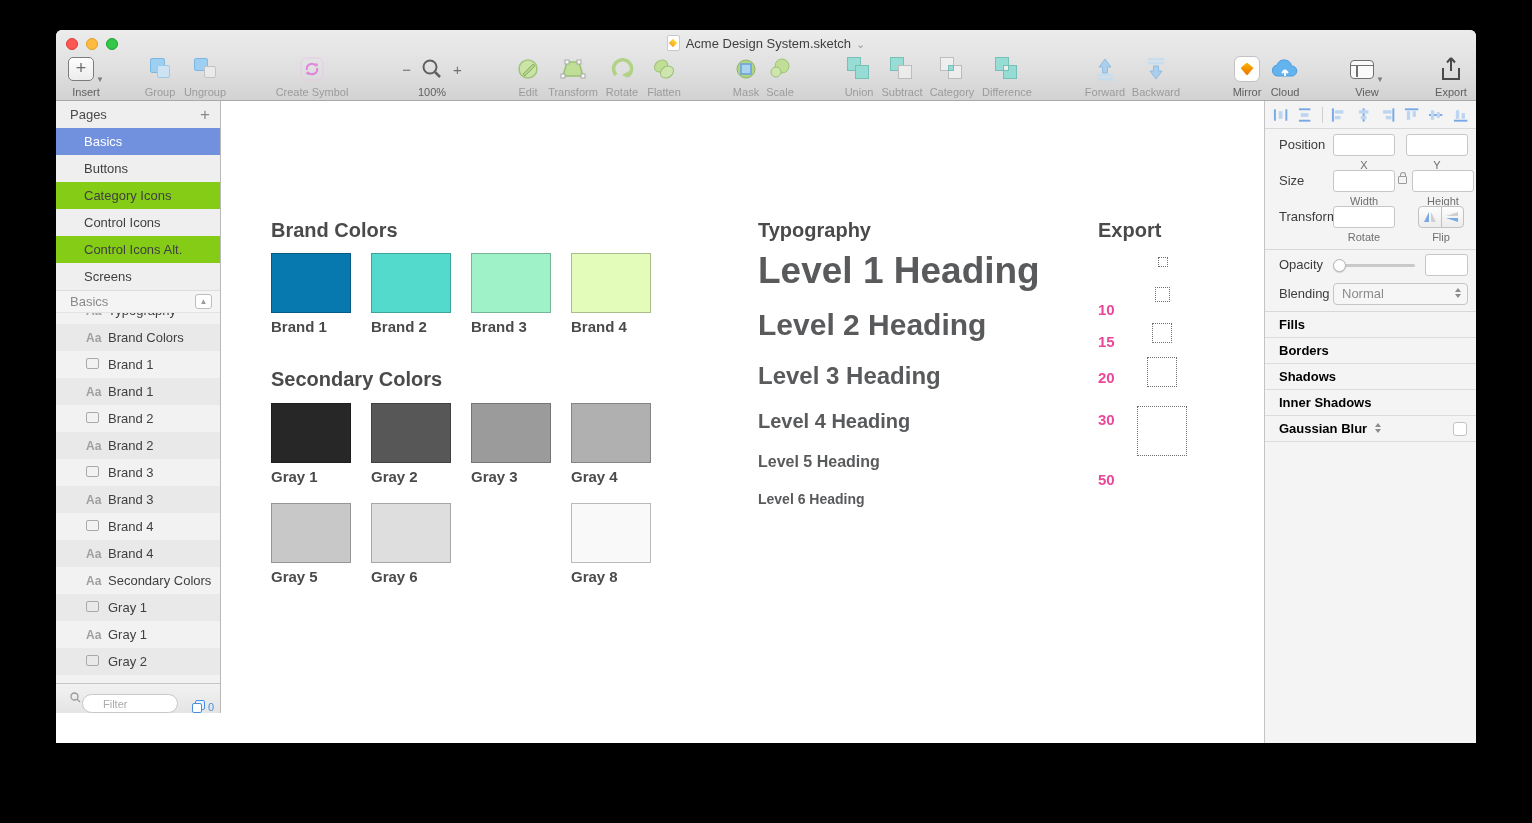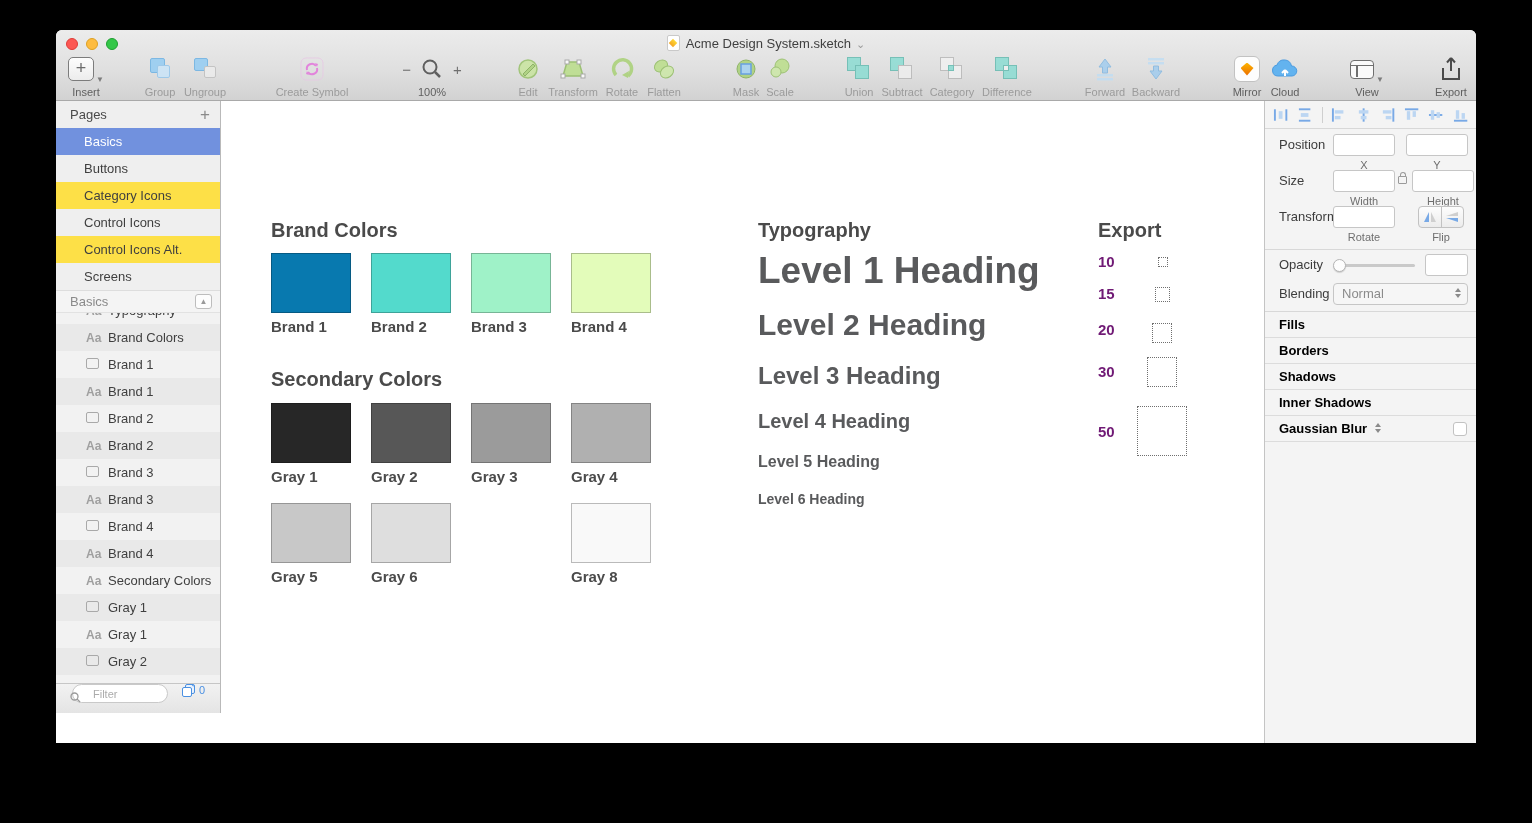--- a/index.html
+++ b/index.html
@@ -42,50 +42,50 @@
   .view-box { width:24px; height:19px; border:1.5px solid #6f6f6f; border-radius:4px; position:relative; background:#fafafa; }
   .view-box::before { content:""; position:absolute; left:0; top:4px; width:100%; height:1.5px; background:#6f6f6f; }
   .view-box::after { content:""; position:absolute; left:5px; top:4px; width:1.5px; height:12px; background:#6f6f6f; }
   .view-caret { font-size:8px; color:#7c7c7c; align-self:flex-end; margin:16px 0 0 2px; }
 
   
   #sidebar { position:absolute; left:0; top:71px; width:165px; height:612px; background:#EFEFEF; border-right:1px solid #B9B9B9; overflow:hidden; }
   .sb-header { height:27px; display:flex; align-items:center; justify-content:space-between; padding:0 10px 0 14px; font-size:13px; color:#4a4a4a; }
   .sb-plus { color:#8a8a8a; font-size:17px; font-weight:400; }
   .prow { height:27px; line-height:27px; padding-left:28px; font-size:13px; color:#3f3f3f; }
-  .prow.alt { background:#fde047; }
+  .prow.alt { background:#84cc16; }
   .prow.sel { background:#7191DE; color:#fff; }
   .sec-header { height:23px; display:flex; align-items:center; justify-content:space-between; padding:0 8px 0 14px; font-size:13px; color:#8a8a8a; border-top:1px solid #DDD; border-bottom:1px solid #E2E2E2; background:#F4F4F4; }
   .sec-btn { width:17px; height:15px; border:1px solid #bdbdbd; border-radius:3px; background:#fdfdfd; color:#9a9a9a; font-size:8px; text-align:center; line-height:13px; }
   .lrow { height:27px; display:flex; align-items:center; padding-left:30px; font-size:13px; color:#3f3f3f; gap:4px; }
   .lrow.alt { background:#E9E9E9; }
   .lrow.lt { background:#F2F2F2; }
   .clip { overflow:hidden; }
   .aa { color:#9f9f9f; font-size:12px; font-weight:700; width:18px; }
   .shp { width:13px; height:11px; border:1px solid #a9a9a9; border-radius:2px; background:transparent; margin-right:5px; display:inline-block; }
   .shpwrap { width:18px; }
-  #sb-bottom { position:absolute; left:0; bottom:0; width:165px; height:30px; background:linear-gradient(#F2F2F2,#E4E4E4); border-top:1px solid #C6C6C6; display:flex; align-items:flex-start; padding:0 16px; gap:6px; }
+  #sb-bottom { position:absolute; left:0; bottom:0; width:165px; height:30px; background:linear-gradient(#F2F2F2,#E4E4E4); border-top:1px solid #C6C6C6; display:flex; align-items:flex-end; padding:0 26px; gap:6px; }
   #filter { width:96px; height:19px; border:1px solid #c9c9c9; border-radius:10px; background:#fff; font-size:11px; color:#444; padding:0 6px 0 20px; outline:none; }
   #filter::placeholder { color:#ababab; }
   .filter-mag { position:absolute; left:14px; top:8px; }
   .pagesicon { position:relative; width:13px; height:13px; margin-left:8px; }
   .pagesicon i { position:absolute; border:1.5px solid #4A90E2; border-radius:2px; width:10px; height:10px; display:block; }
   .pagesicon i:first-child { left:3px; top:0; background:#EAF2FC; }
   .pagesicon i:last-child { left:0; top:3px; background:#fff; }
   .pencil { width:12px; height:2.5px; background:#4A90E2; transform:rotate(-45deg); border-radius:1px; margin-left:4px; }
   .cnt { color:#4A90E2; font-size:11px; }
 
   
   #canvas { position:absolute; left:166px; top:71px; width:1042px; height:642px; background:#fff; }
   .h2 { position:absolute; font-size:20px; font-weight:700; color:#4A4A4A; }
   .cell { position:absolute; width:82px; }
   .swatch { width:80px; height:60px; border:1px solid rgba(0,0,0,.25); }
   .swlabel { margin-top:5px; font-size:15px; font-weight:600; color:#4A4A4A; }
   .tline { position:absolute; font-weight:700; color:#595A5C; white-space:nowrap; }
-  .spnum { position:absolute; font-size:15px; font-weight:700; color:#701a75; }
+  .spnum { position:absolute; font-size:15px; font-weight:700; color:#ec4899;margin-top:48px; }
   .spsq { position:absolute; border:1px dotted #6f6f6f; background:transparent; }
 
   
   #inspector { position:absolute; right:0; top:71px; width:212px; height:642px; background:#F4F4F4; border-left:1px solid #C4C4C4; font-size:13px; color:#3c3c3c; }
   #alignrow { height:28px; border-bottom:1px solid #D8D8D8; display:flex; align-items:center; padding:0 8px; gap:9px; }
   #alignrow .sep { width:1px; height:16px; background:#cfcfcf; }
   .ins-row { position:absolute; left:0; width:212px; }
   .ins-label { position:absolute; left:14px; top:3px; }
   .fld { position:absolute; width:62px; height:22px; background:#fff; border:1px solid #C6C6C6; border-radius:3px; }
   .sub { position:absolute; font-size:11px; color:#6e6e6e; text-align:center; width:62px; }

